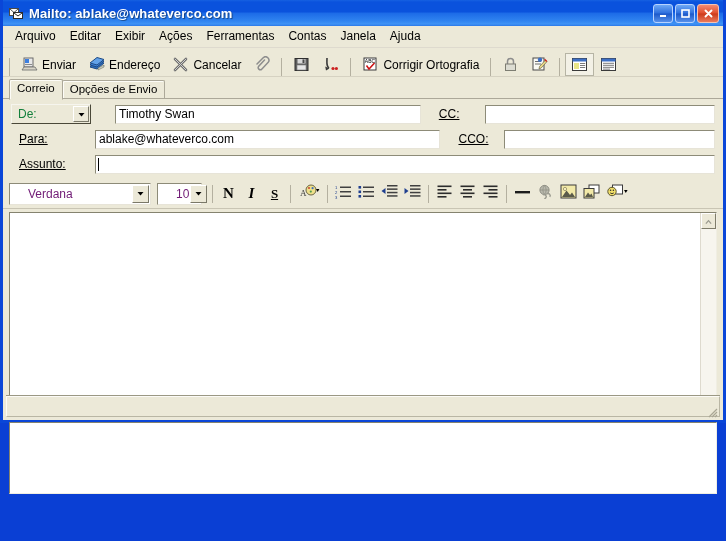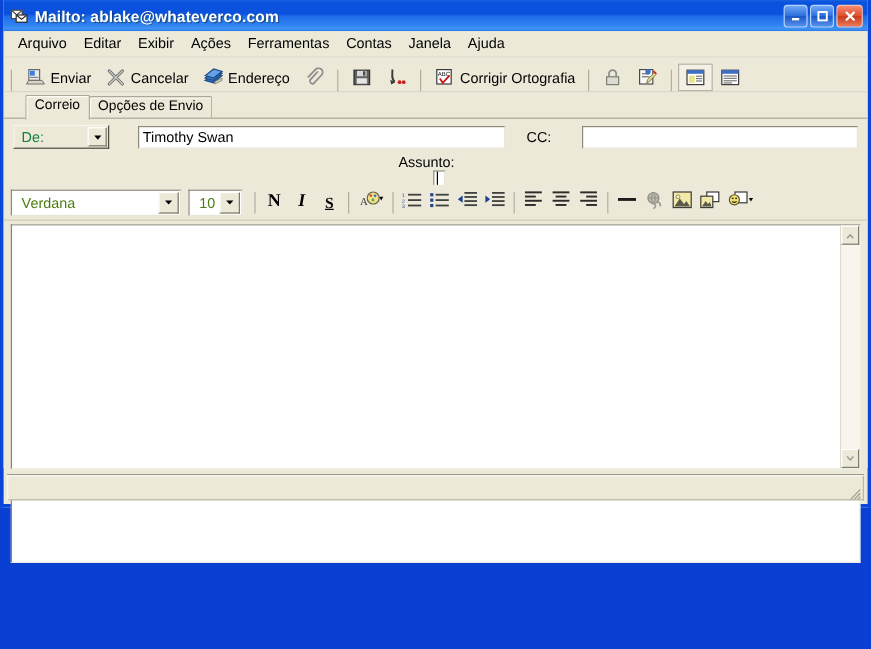--- a/index.html
+++ b/index.html
@@ -130,21 +130,21 @@
     flex: none;
   }
   .ic { width: 17px; height: 17px; flex: none; display:block; }
 
   
   .tabstrip {
     height: 22px;
     background: #ece9d8;
     display: flex;
     align-items: flex-end;
-    padding-left: 18px;
+    padding-left: 6px;
     flex: none;
     position: relative;
     box-sizing: border-box;
   }
   .tabstrip::after {
     content: "";
     position: absolute;
     left: 0; right: 0; bottom: 0;
     height: 1px;
     background: #aca899;
@@ -176,28 +176,29 @@
     padding: 4px 8px 4px 8px;
     flex: none;
     box-sizing: border-box;
   }
   .hrow {
     display: flex;
     align-items: center;
     height: 22px;
     margin-bottom: 3px;
   }
-  .hrow:last-child { margin-bottom: 0; flex-direction: column; }
+  .hrow:last-child { margin-bottom: 0; }
   .lbl {
     font-size: 12px;
     color: #000;
     width: 78px;
     flex: none;
     padding-left: 8px;
     box-sizing: border-box;
+    text-decoration: underline;
   }
   .lbl.cc {
     width: 56px;
     padding-left: 10px;
   }
   .sunken {
     border: 1px solid;
     border-color: #8d8b78 #e7e4d8 #e7e4d8 #8d8b78;
     background: #ffffff;
     box-sizing: border-box;
@@ -267,23 +268,23 @@
     border: 1px solid;
     border-color: #8d8b78 #e7e4d8 #e7e4d8 #8d8b78;
     background: #fff;
     display: flex;
     align-items: center;
     box-sizing: border-box;
     margin-right: 6px;
   }
   .fcombo .ftext {
     font-size: 12px;
-    padding-left: 8px;
+    padding-left: 18px;
     flex: 1 1 auto;
-    color: #4d7c0f;
+    color: #701a75;
     white-space: nowrap;
   }
   .fcombo .farrow {
     width: 17px; height: 18px;
     margin: 0 1px;
     background: #ece9d8;
     border: 1px solid;
     border-color: #ffffff #7a7868 #7a7868 #ffffff;
     display: flex; align-items: center; justify-content: center;
     box-sizing: border-box;
@@ -432,37 +433,37 @@
             <rect x="4" y="8" width="7" height="1" fill="#8a8a8a"></rect>
             <path d="M1 14 L16 14 L14 11 L3 11 Z" fill="#d9d6c8" stroke="#6b6b6b" stroke-width="0.8"></path>
           </svg>
         </span>
         <span>Enviar</span>
       </div>
 
       <div class="tb-btn">
         <span class="ic">
           <svg width="17" height="17" viewBox="0 0 17 17">
-            <path d="M3 3 L14 14 M14 3 L3 14" stroke="#6e6e6e" stroke-width="2.6" stroke-linecap="round"></path>
-            <path d="M3 3 L14 14 M14 3 L3 14" stroke="#cfcfcf" stroke-width="1" stroke-linecap="round"></path>
-          </svg>
-        </span>
-        <span>Cancelar</span>
-      </div>
-
-      <div class="tb-btn">
-        <span class="ic">
-          <svg width="17" height="17" viewBox="0 0 17 17">
             <path d="M2 11 L9 5 L16 7 L9 13 Z" fill="#2f6fbf" stroke="#1d4a85"></path>
             <path d="M2 9 L9 3 L16 5 L9 11 Z" fill="#3f86dc" stroke="#1d4a85"></path>
             <path d="M2 7 L9 1.5 L16 3.5 L9 9 Z" fill="#63a2e8" stroke="#1d4a85"></path>
             <path d="M10 12 L16 9 L16 11 L10 14 Z" fill="#cfd4c6" stroke="#6d7064" stroke-width="0.6"></path>
           </svg>
         </span>
         <span>Endereço</span>
+      </div>
+
+      <div class="tb-btn">
+        <span class="ic">
+          <svg width="17" height="17" viewBox="0 0 17 17">
+            <path d="M3 3 L14 14 M14 3 L3 14" stroke="#6e6e6e" stroke-width="2.6" stroke-linecap="round"></path>
+            <path d="M3 3 L14 14 M14 3 L3 14" stroke="#cfcfcf" stroke-width="1" stroke-linecap="round"></path>
+          </svg>
+        </span>
+        <span>Cancelar</span>
       </div>
 
       <div class="tb-btn">
         <span class="ic">
           <svg width="17" height="17" viewBox="0 0 17 17">
             <path d="M11.5 4 L5.5 10.5 a2.2 2.2 0 0 0 3 3 L15 6.5 a3.4 3.4 0 0 0-4.8-4.8 L4 8" stroke="#8d8d8d" stroke-width="1.5" fill="none" stroke-linecap="round"></path>
           </svg>
         </span>
       </div>
 
@@ -578,20 +579,30 @@
         </div>
         <div class="sunken field-left" style="margin-left:24px;">
           <span class="txt">Timothy Swan</span>
         </div>
         <div class="lbl cc">CC:</div>
         <div class="sunken field-right">
           <span class="txt"></span>
         </div>
       </div>
 
+      <div class="hrow">
+        <div class="lbl">Para:</div>
+        <div class="sunken field-left" style="margin-left:6px;">
+          <span class="txt">ablake@whateverco.com</span>
+        </div>
+        <div class="lbl cc">CCO:</div>
+        <div class="sunken field-right">
+          <span class="txt"></span>
+        </div>
+      </div>
 
       <div class="hrow">
         <div class="lbl">Assunto:</div>
         <div class="sunken" style="flex:1 1 auto; margin-left:6px;">
           <span class="caret"></span>
           <span class="txt"></span>
         </div>
       </div>
 
     </div>

